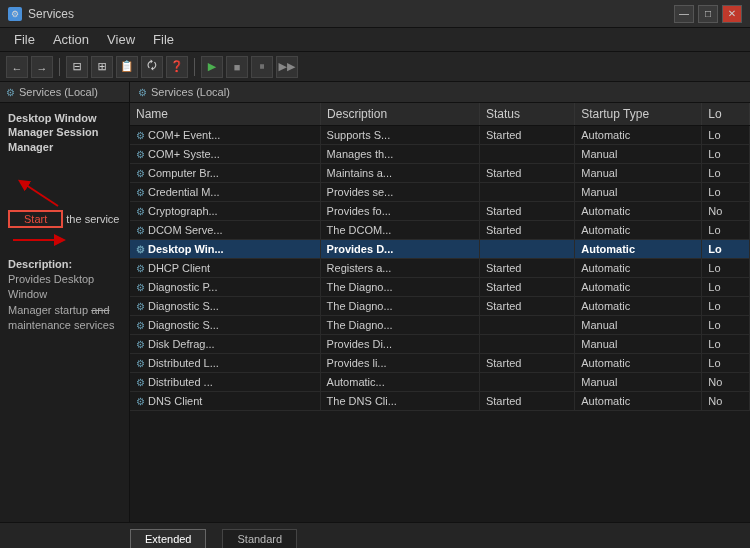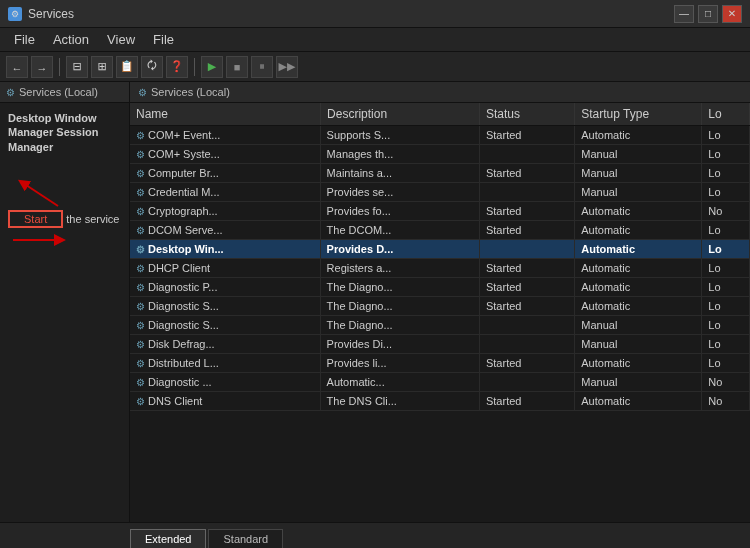--- a/index.html
+++ b/index.html
@@ -236,21 +236,21 @@
       padding-left: 130px;
     }
     .tab {
       padding: 3px 14px;
       background: #1e1e1e;
       border: 1px solid #444;
       border-bottom: none;
       color: #bbb;
       font-size: 11px;
       cursor: pointer;
-      margin-right: 2px;
+      margin-right: 16px;
     }
     .tab.active {
       background: #2d2d2d;
       color: #fff;
       border-color: #666;
     }
 
     
     .arrow-svg {
       display: block;
@@ -341,20 +341,28 @@
 
       <svg class="arrow-svg" width="60" height="20">
         <defs>
           <marker id="arrowhead2" markerWidth="6" markerHeight="6" refX="3" refY="3" orient="auto">
             <polygon points="0 0, 6 3, 0 6" fill="#cc0000"></polygon>
           </marker>
         </defs>
         <line x1="5" y1="10" x2="52" y2="10" stroke="#cc0000" stroke-width="2" marker-end="url(#arrowhead2)"></line>
       </svg>
 
+      <div class="desc-section">
+        <div class="desc-title">Description:</div>
+        <div class="desc-text">
+          Provides Desktop Window<br>
+          Manager startup <span class="strikethrough">and</span><br>
+          maintenance services
+        </div>
+      </div>
     </div>
   </div>
 
   <div class="right-panel">
     <div class="right-header">
       <span class="gear-icon">⚙</span>
       <span>Services (Local)</span>
     </div>
     <div class="services-table">
       <table>
@@ -494,21 +502,21 @@
                 <span>Distributed L...</span>
               </td>
               <td>Provides li...</td>
               <td>Started</td>
               <td>Automatic</td>
               <td>Lo</td>
             </tr>
             <tr>
               <td style="display: flex; align-items: center; gap: 3px;">
                 <span style="font-size: 10px; color: rgb(106, 159, 181);">⚙</span>
-                <span>Diagnostic ...</span>
+                <span>Distributed ...</span>
               </td>
               <td>Automatic...</td>
               <td></td>
               <td>Manual</td>
               <td>No</td>
             </tr>
             <tr>
               <td style="display: flex; align-items: center; gap: 3px;">
                 <span style="font-size: 10px; color: rgb(106, 159, 181);">⚙</span>
                 <span>DNS Client</span>

